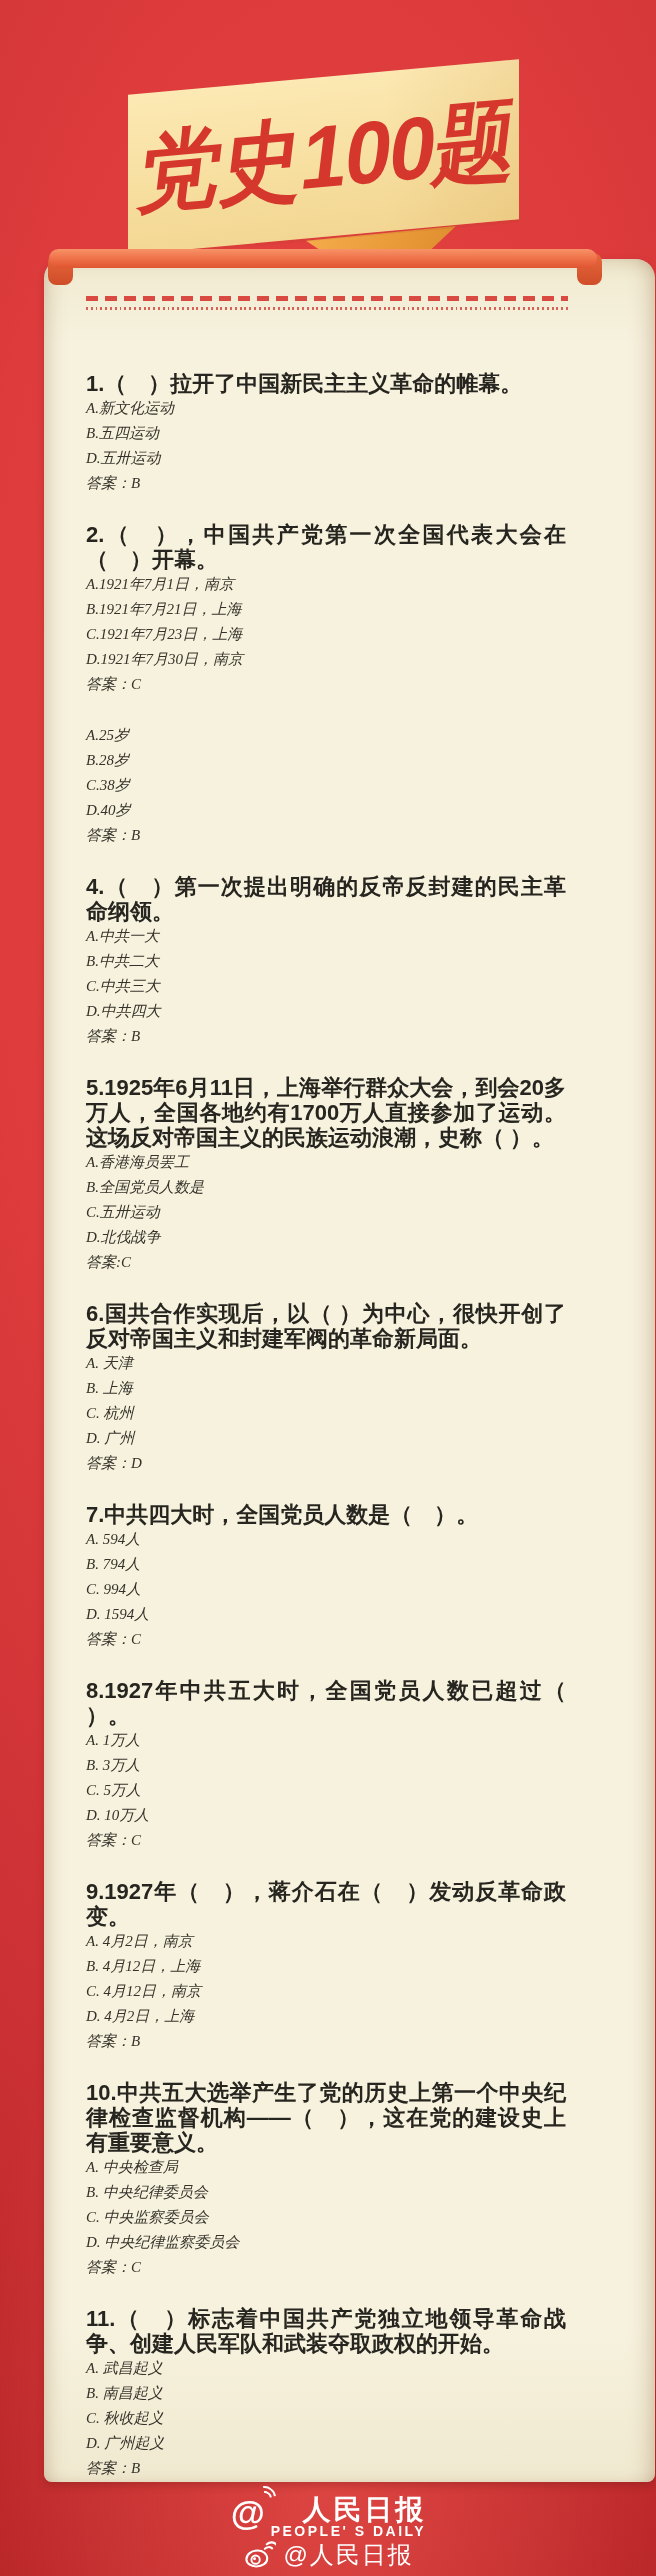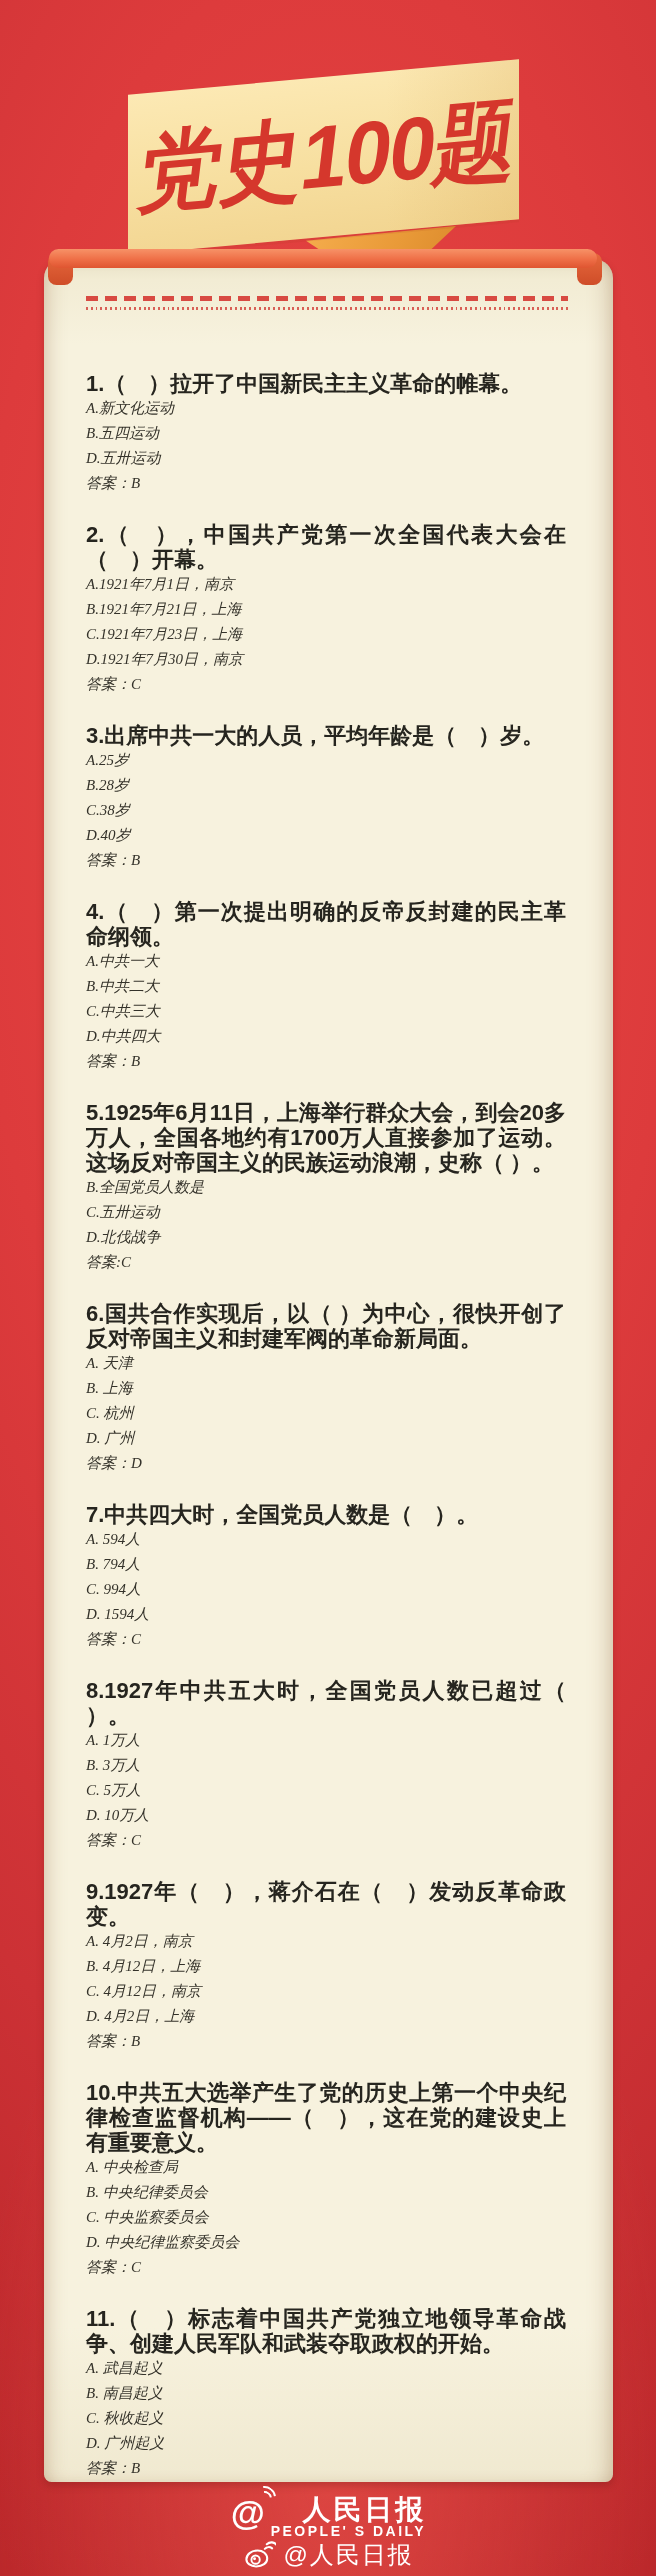--- a/index.html
+++ b/index.html
@@ -46,20 +46,21 @@
     border-radius:10.5px;
   }
   .paper{
     position:absolute;left:44px;top:259px;width:569px;height:2223px;z-index:20;
     background:linear-gradient(180deg,#e9e1c6 0%,#f2ecd4 21px,#f7f2de 86px,#f7f2de 93%,#f0e9d0 100%);
     border-radius:19px 19px 7.6px 7.6px;
     box-shadow:
       inset 13.3px 0 21px -13.3px rgba(120,70,30,.35),
       inset -15px 0 25px -15px rgba(120,70,30,.40),
       0 3.8px 7.6px rgba(100,20,15,.25);
+    padding-left: 42px;
   }
   .dash-line{
     position:absolute;left:42px;top:37px;width:482px;height:4.8px;
     background:repeating-linear-gradient(90deg,#d84a42 0 12.4px,rgba(0,0,0,0) 12.4px 19px);
   }
   .dot-line{
     position:absolute;left:42px;top:48px;width:485px;height:2.9px;
     background:repeating-linear-gradient(90deg,rgba(211,72,64,.85) 0 1.9px,rgba(0,0,0,0) 1.9px 4.8px);
   }
   .content{
@@ -129,21 +130,20 @@
     <div class="q-options">
           <div class="q-option">A.1921年7月1日，南京</div>
           <div class="q-option">B.1921年7月21日，上海</div>
           <div class="q-option">C.1921年7月23日，上海</div>
           <div class="q-option">D.1921年7月30日，南京</div>
         </div>
     <div class="q-answer">答案：C</div>
   </div>
 
   <div class="question">
-    <div class="q-title">3.出席中共一大的人员，平均年龄是（　）岁。</div>
     <div class="q-options">
           <div class="q-option">A.25岁</div>
           <div class="q-option">B.28岁</div>
           <div class="q-option">C.38岁</div>
           <div class="q-option">D.40岁</div>
         </div>
     <div class="q-answer">答案：B</div>
   </div>
 
   <div class="question">
@@ -153,20 +153,21 @@
           <div class="q-option">B.中共二大</div>
           <div class="q-option">C.中共三大</div>
           <div class="q-option">D.中共四大</div>
         </div>
     <div class="q-answer">答案：B</div>
   </div>
 
   <div class="question">
     <div class="q-title">5.1925年6月11日，上海举行群众大会，到会20多万人，全国各地约有1700万人直接参加了运动。这场反对帝国主义的民族运动浪潮，史称（ ）。</div>
     <div class="q-options">
+          <div class="q-option">A.香港海员罢工</div>
           <div class="q-option">B.全国党员人数是</div>
           <div class="q-option">C.五卅运动</div>
           <div class="q-option">D.北伐战争</div>
         </div>
     <div class="q-answer">答案:C</div>
   </div>
 
   <div class="question">
     <div class="q-title">6.国共合作实现后，以（ ）为中心，很快开创了反对帝国主义和封建军阀的革命新局面。</div>
     <div class="q-options">

